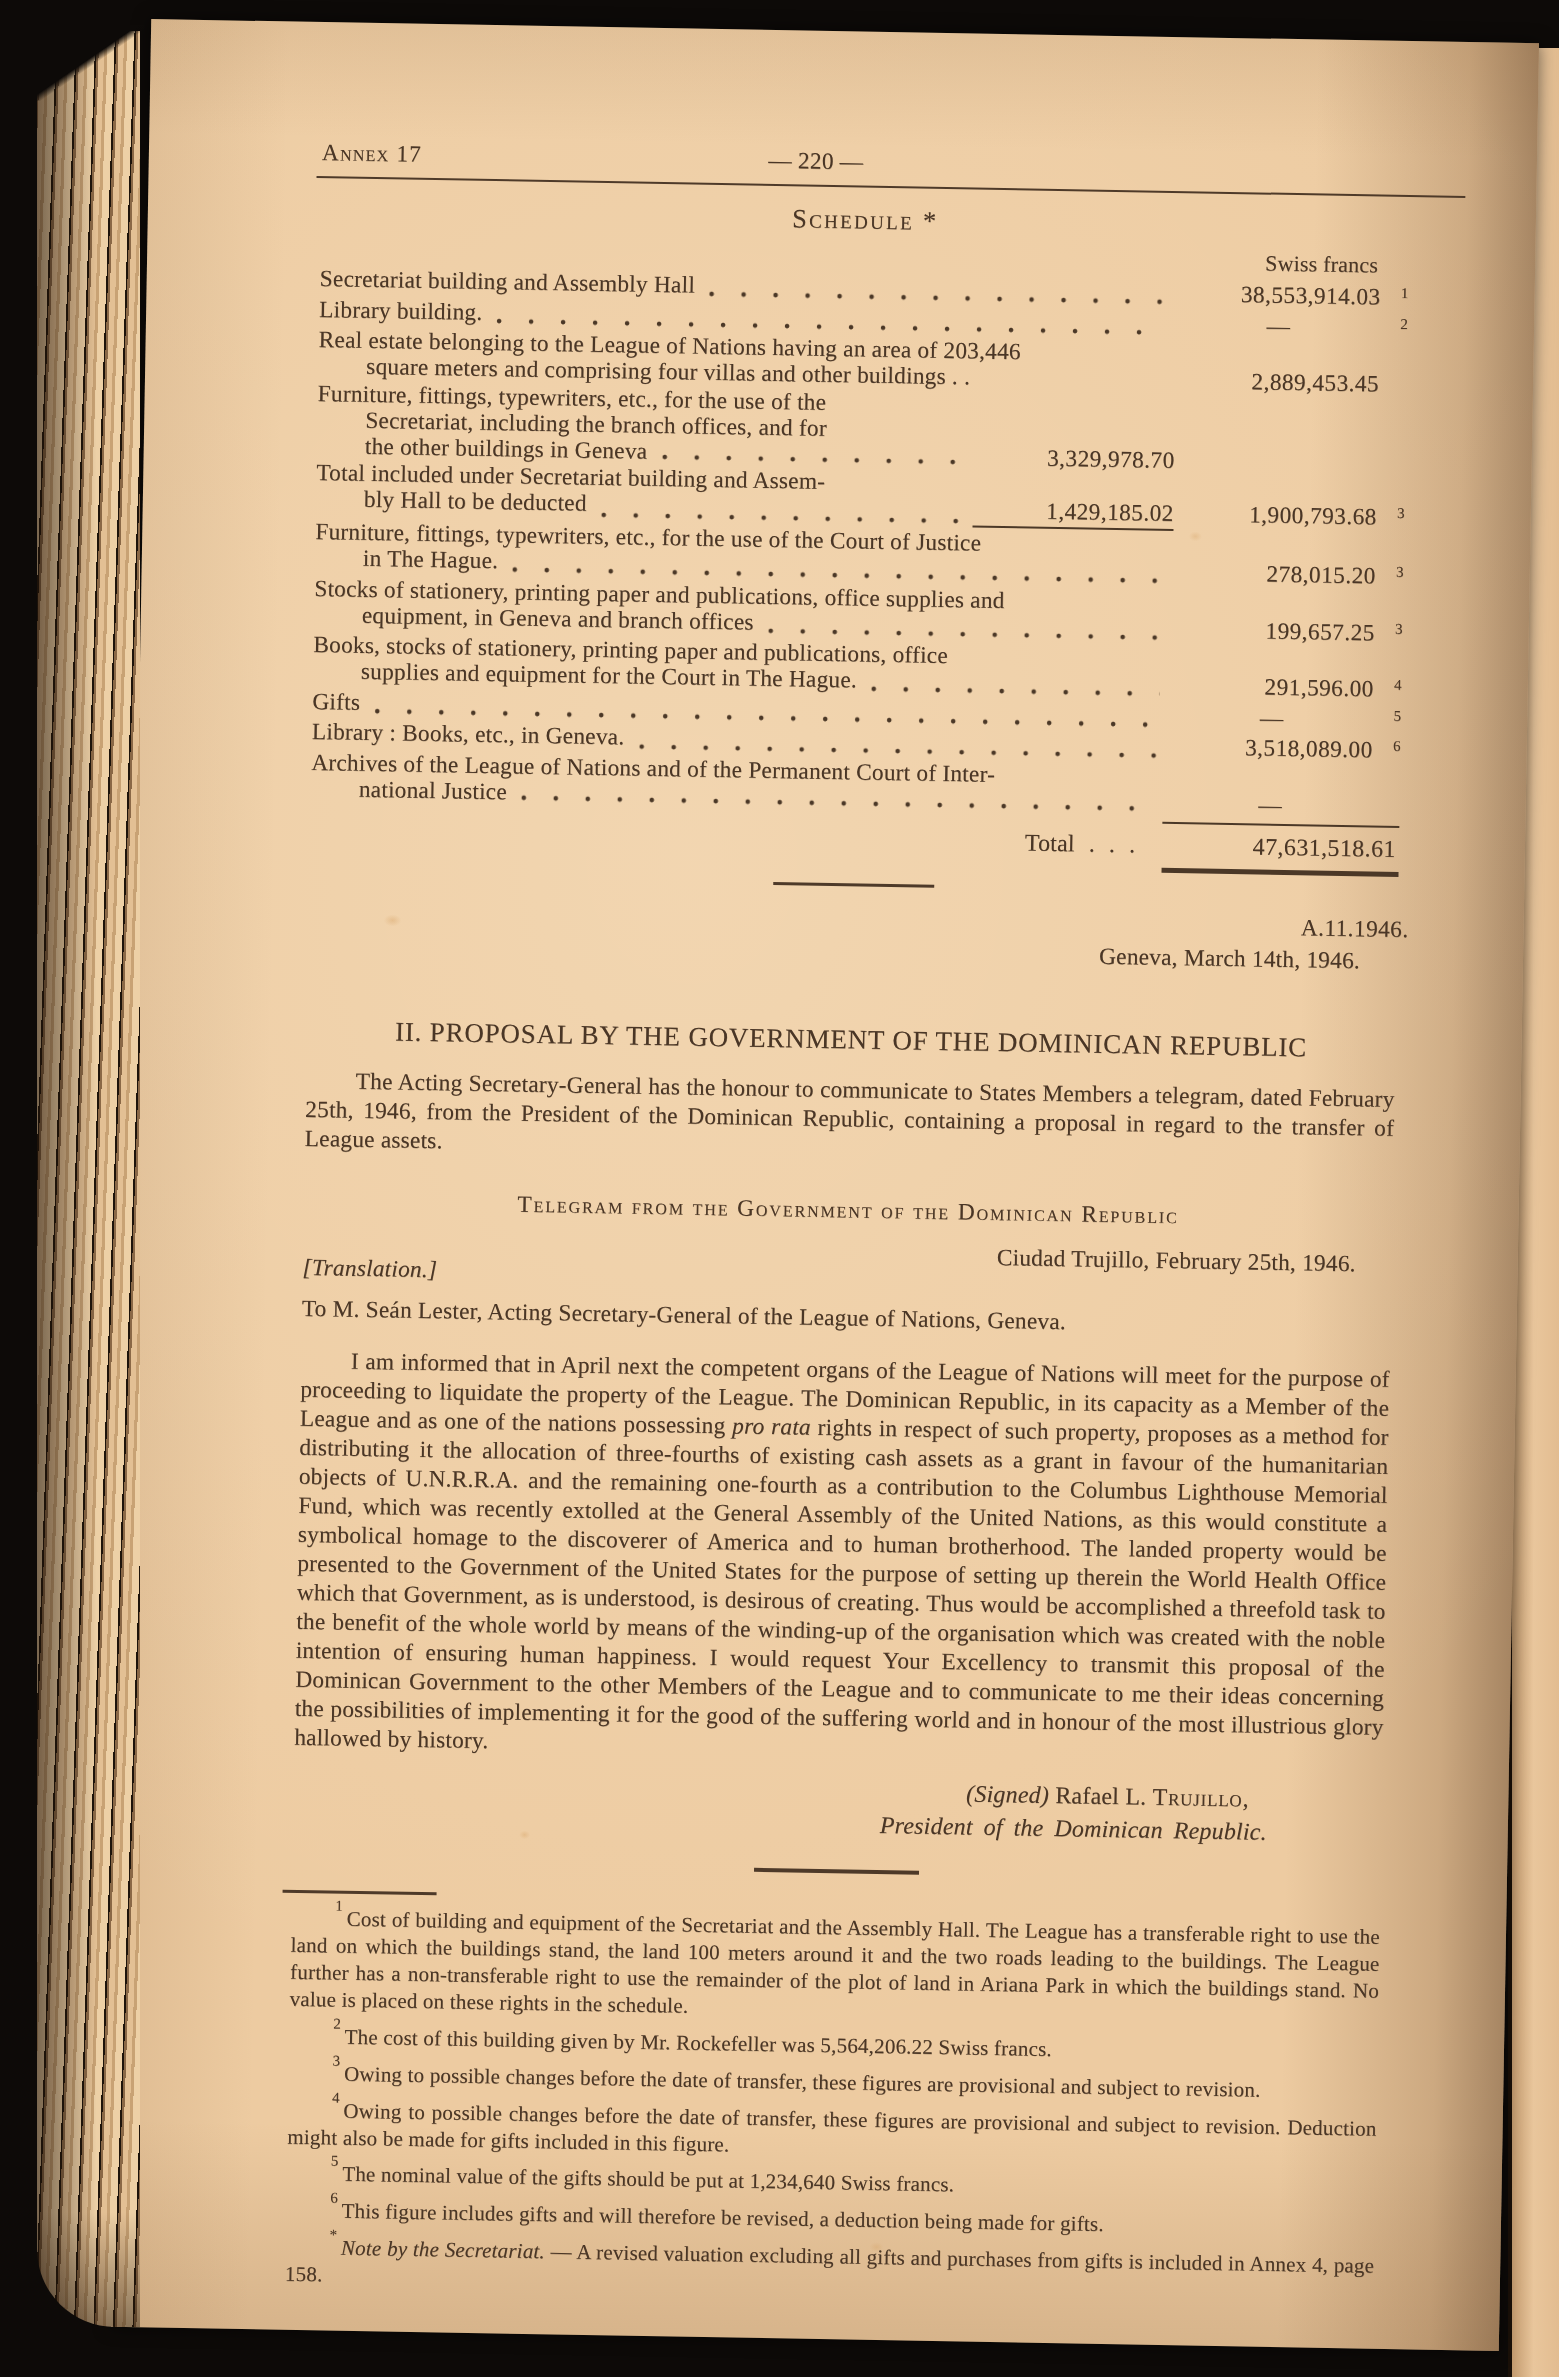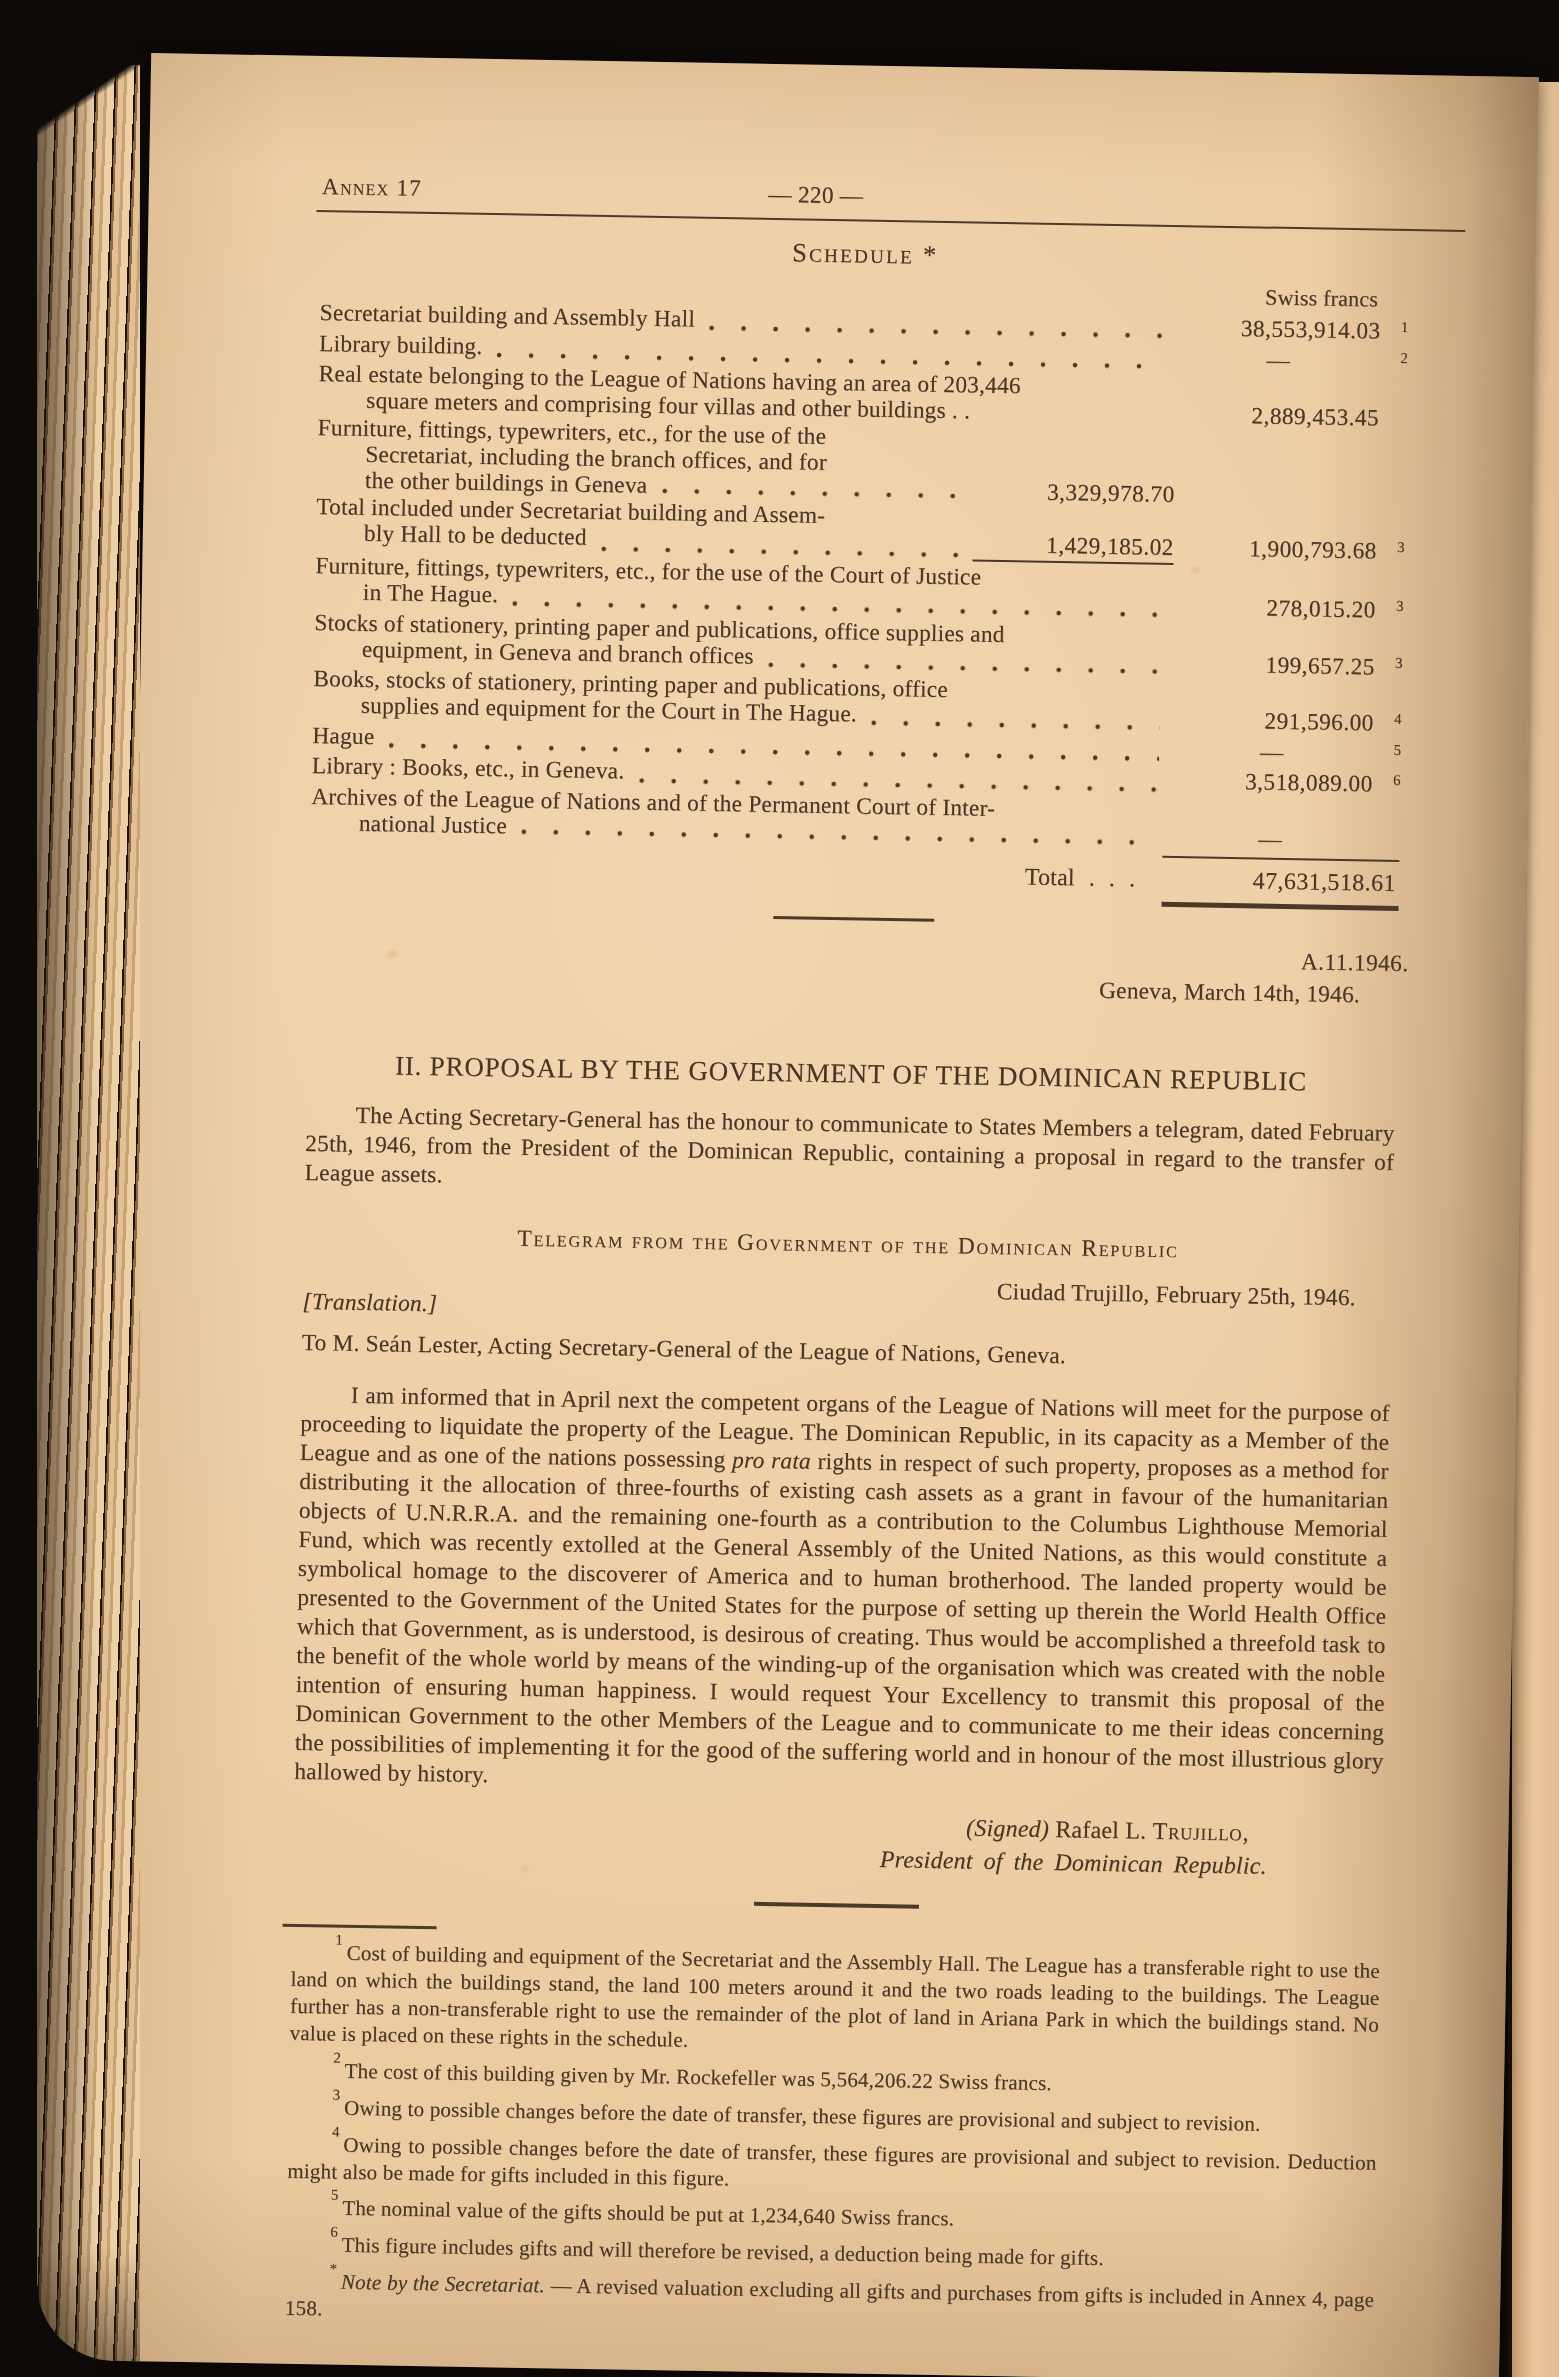--- a/index.html
+++ b/index.html
@@ -2,21 +2,21 @@
 <html style="font-size:12.5px"><head>
 <meta charset="utf-8">
 <style>
   html,body{margin:0;padding:0;}
   body{
     width:1560px;height:2377px;position:relative;overflow:hidden;
     background:#0d0a08;
     font-family:"Liberation Serif","DejaVu Serif",serif;
     color:#4a3626;
   }
-  .stage{position:absolute;inset:0;margin-top:34px;}
+  .stage{position:absolute;inset:0;}
   
   .sliver{
     position:absolute;right:0;top:48px;width:48px;height:2329px;z-index:0;
     border-left:4.7px solid #1a1008;
     background:linear-gradient(to right,#c29a6e,#e9c69c 45%,#e2bc90);
   }
   
   .fan{
     position:absolute;left:37px;top:31px;width:103px;height:2296px;z-index:3;
     border-radius:11px 0 0 78px;
@@ -199,21 +199,21 @@
             <div class="sline">Books, stocks of stationery, printing paper and publications, office</div>
             <div class="sfinal indent">
               <span class="slabel">supplies and equipment for the Court in The Hague.</span>
               <span class="leader"></span>
               <span class="amt">291,596.00</span>
               <span class="supcol"><span class="sup">4</span></span>
             </div>
           </div>
           <div class="srow">
             <div class="sfinal">
-              <span class="slabel">Hague</span>
+              <span class="slabel">Gifts</span>
               <span class="leader"></span>
               <span class="amt dash">—</span>
               <span class="supcol"><span class="sup">5</span></span>
             </div>
           </div>
           <div class="srow">
             <div class="sfinal">
               <span class="slabel">Library :  Books, etc., in Geneva.</span>
               <span class="leader"></span>
               <span class="amt">3,518,089.00</span>

